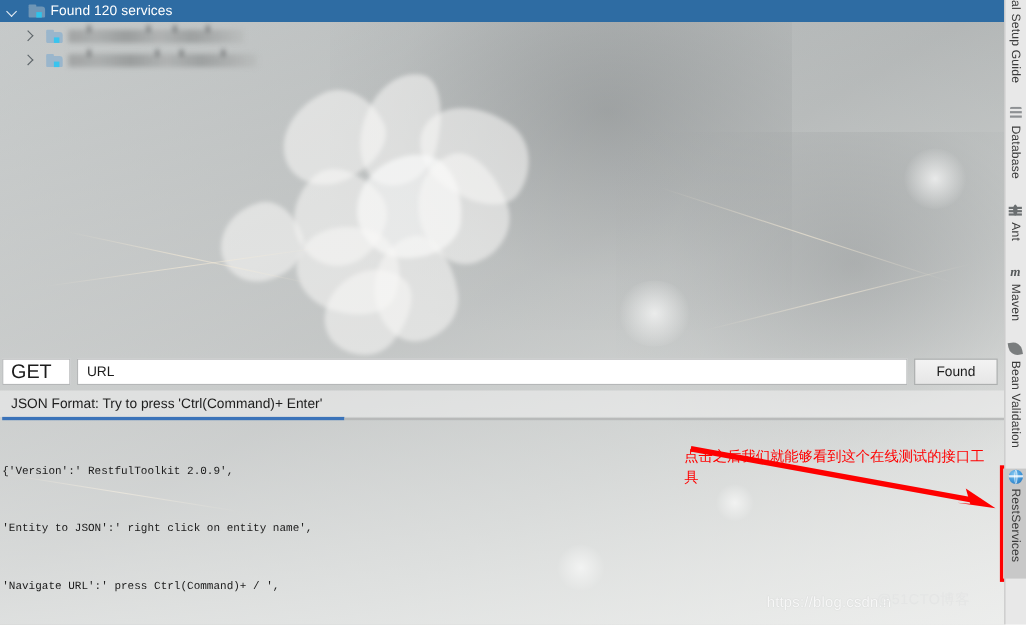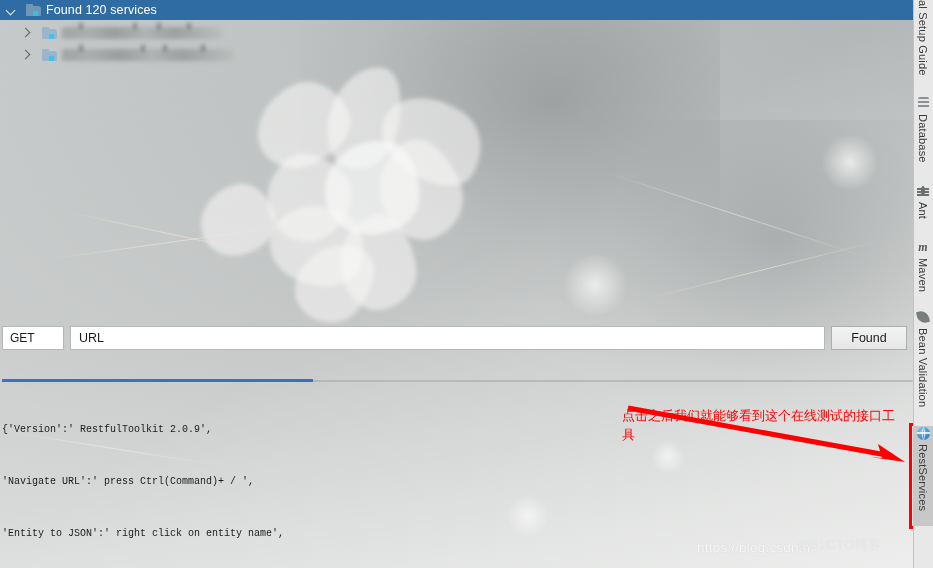--- a/index.html
+++ b/index.html
@@ -164,21 +164,21 @@
   }
   .method-box {
     width: 62px; height: 24px;
     margin-left: 2px;
     background: #ffffff;
     border: 1px solid #b5b7b8;
     box-sizing: border-box;
     display: flex;
     align-items: center;
     padding-left: 7px;
-    font-size: 12px;
+    font-size: 18px;
     color: #1c1c1c;
   }
   .url-box {
     flex: 1;
     height: 24px;
     margin-left: 6px;
     background: #ffffff;
     border: 1px solid #b5b7b8;
     box-sizing: border-box;
     display: flex;
@@ -470,30 +470,33 @@
       <span>GET</span>
     </div>
     <div class="url-box">
       <span style="color:#1b1b1b;text-align:right;">URL</span>
     </div>
     <div class="send-btn">
       <span>Found</span>
     </div>
   </div>
 
+  <div class="hint-line">
+    <span>JSON Format: Try to press 'Ctrl(Command)+ Enter'</span>
+  </div>
 
   <div class="tab-strip">
     <div class="active-underline"></div>
     <div class="rest-line"></div>
   </div>
 
   <div class="response">
     <div class="ln">{'Version':' RestfulToolkit 2.0.9',</div>
+    <div class="ln">'Entity to JSON':' right click on entity name',</div>
     <div class="ln">'Navigate URL':' press Ctrl(Command)+ / ',</div>
-    <div class="ln">'Entity to JSON':' right click on entity name',</div>
     
     
     
     
     
   </div>
 
   <div class="annotation-text">点击之后我们就能够看到这个在线测试的接口工具</div>
 
   <svg class="arrow-svg" viewBox="0 0 300 70">

